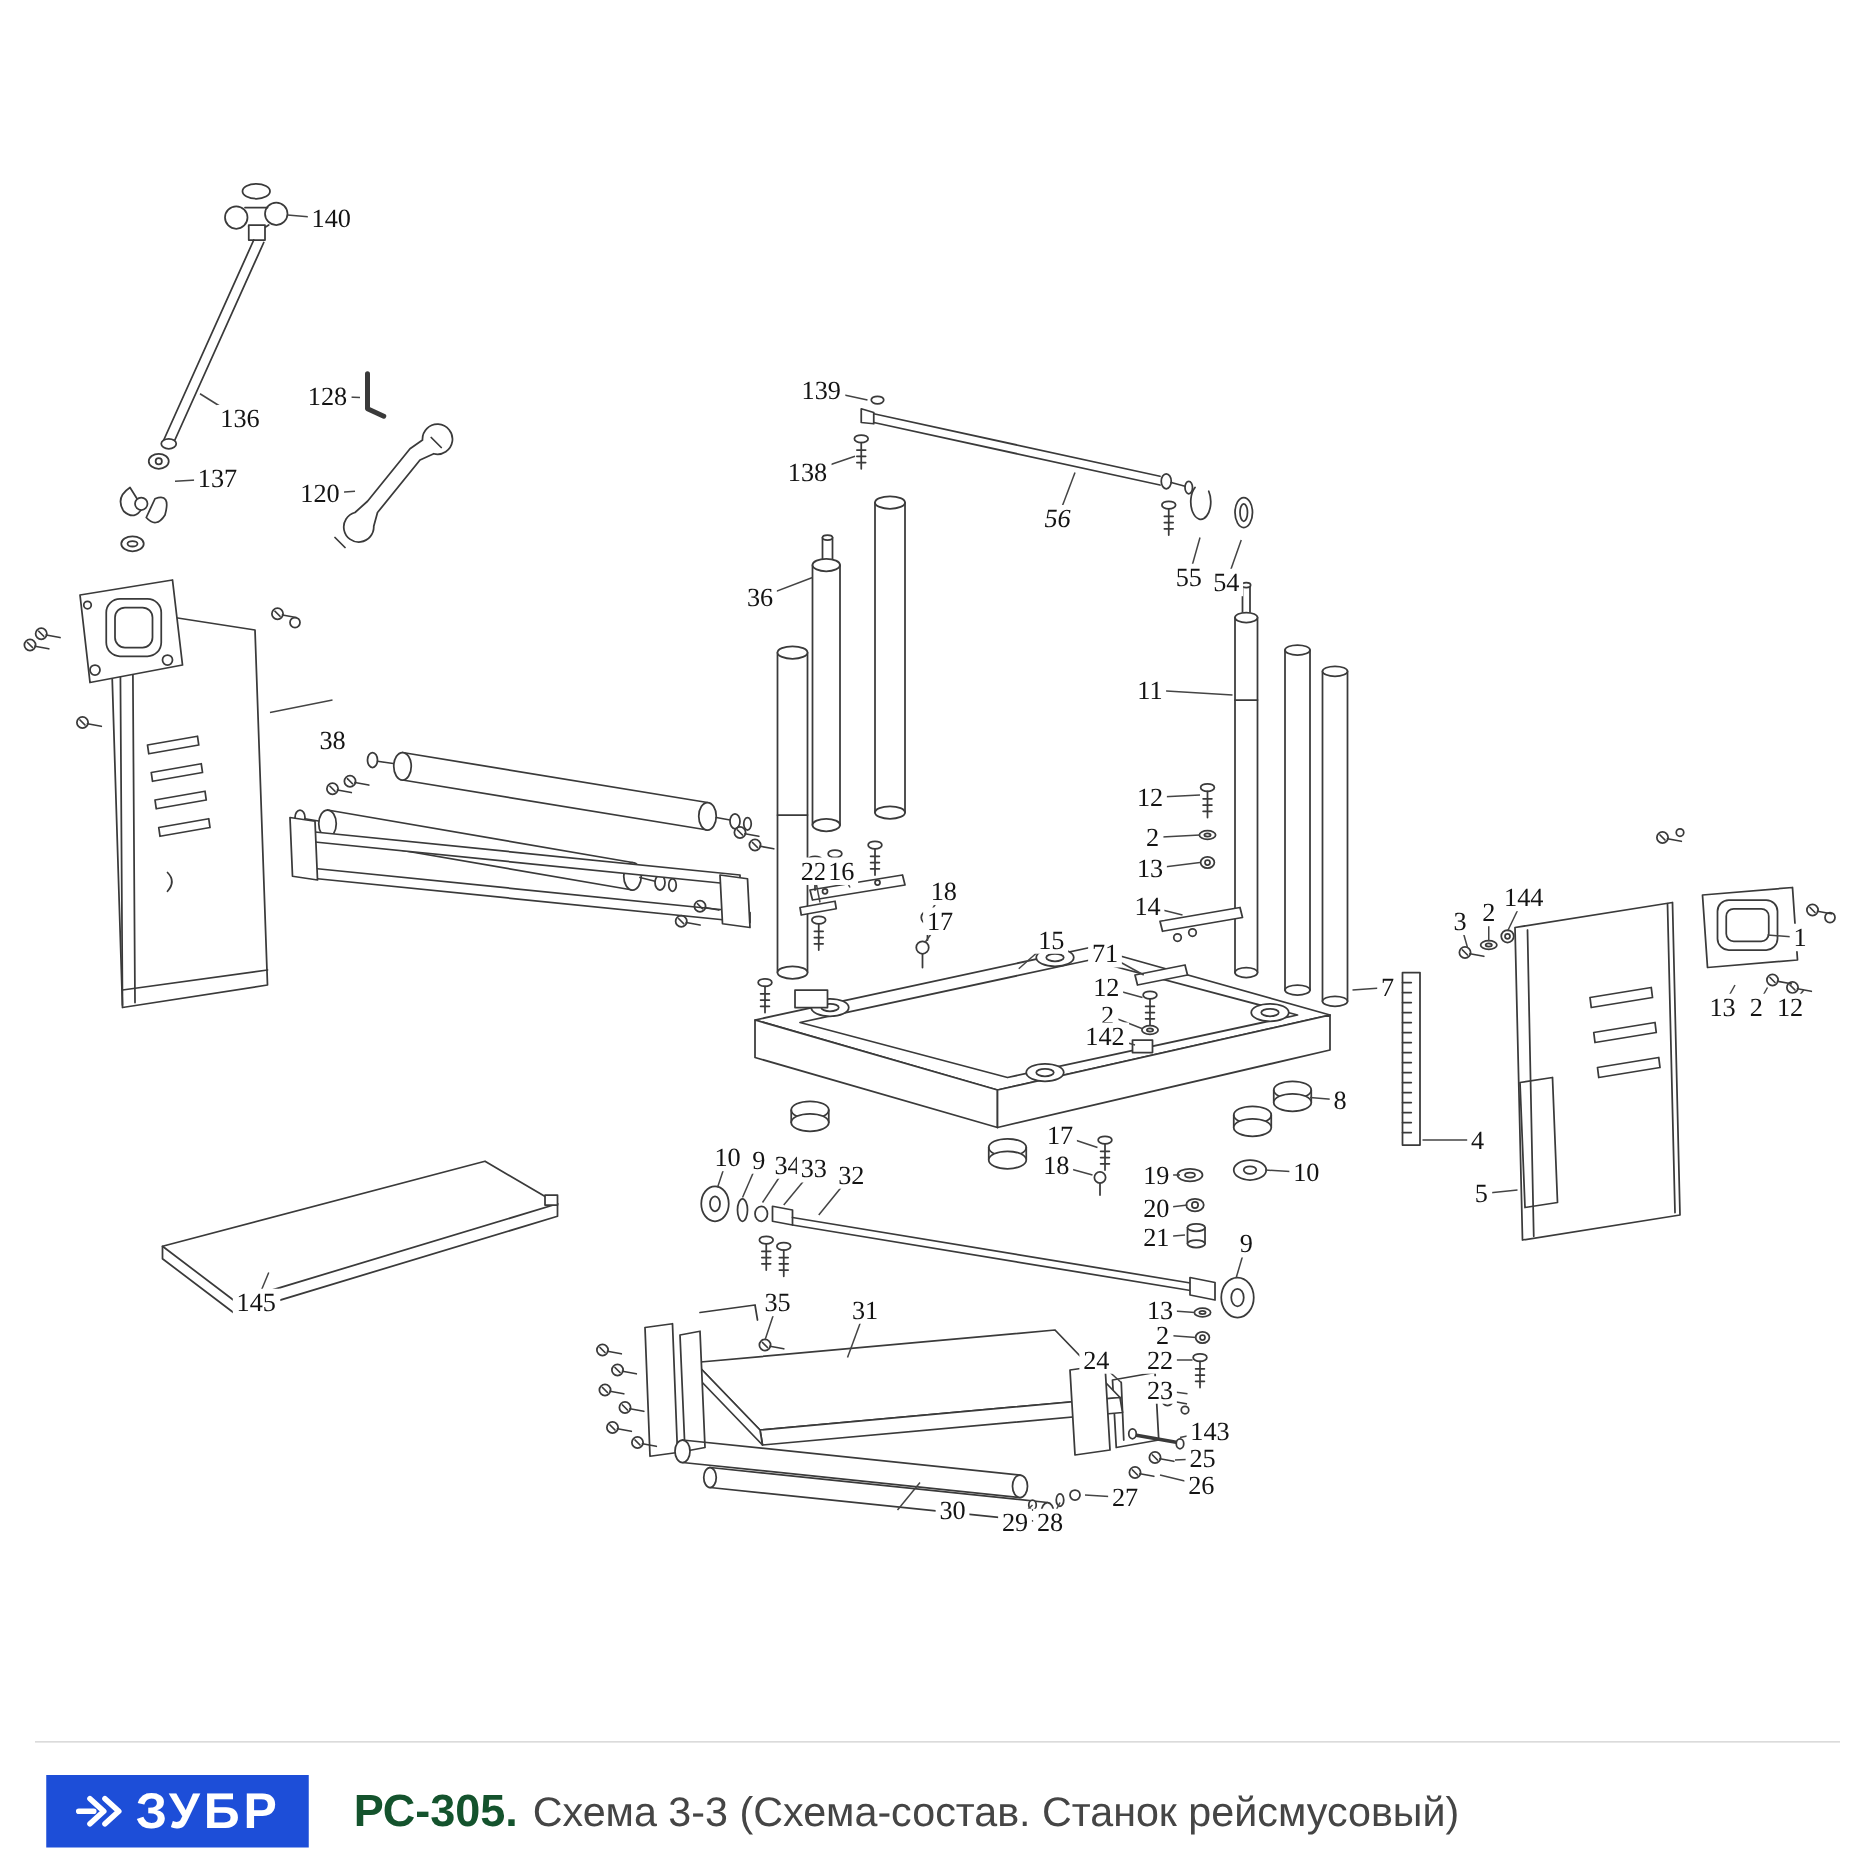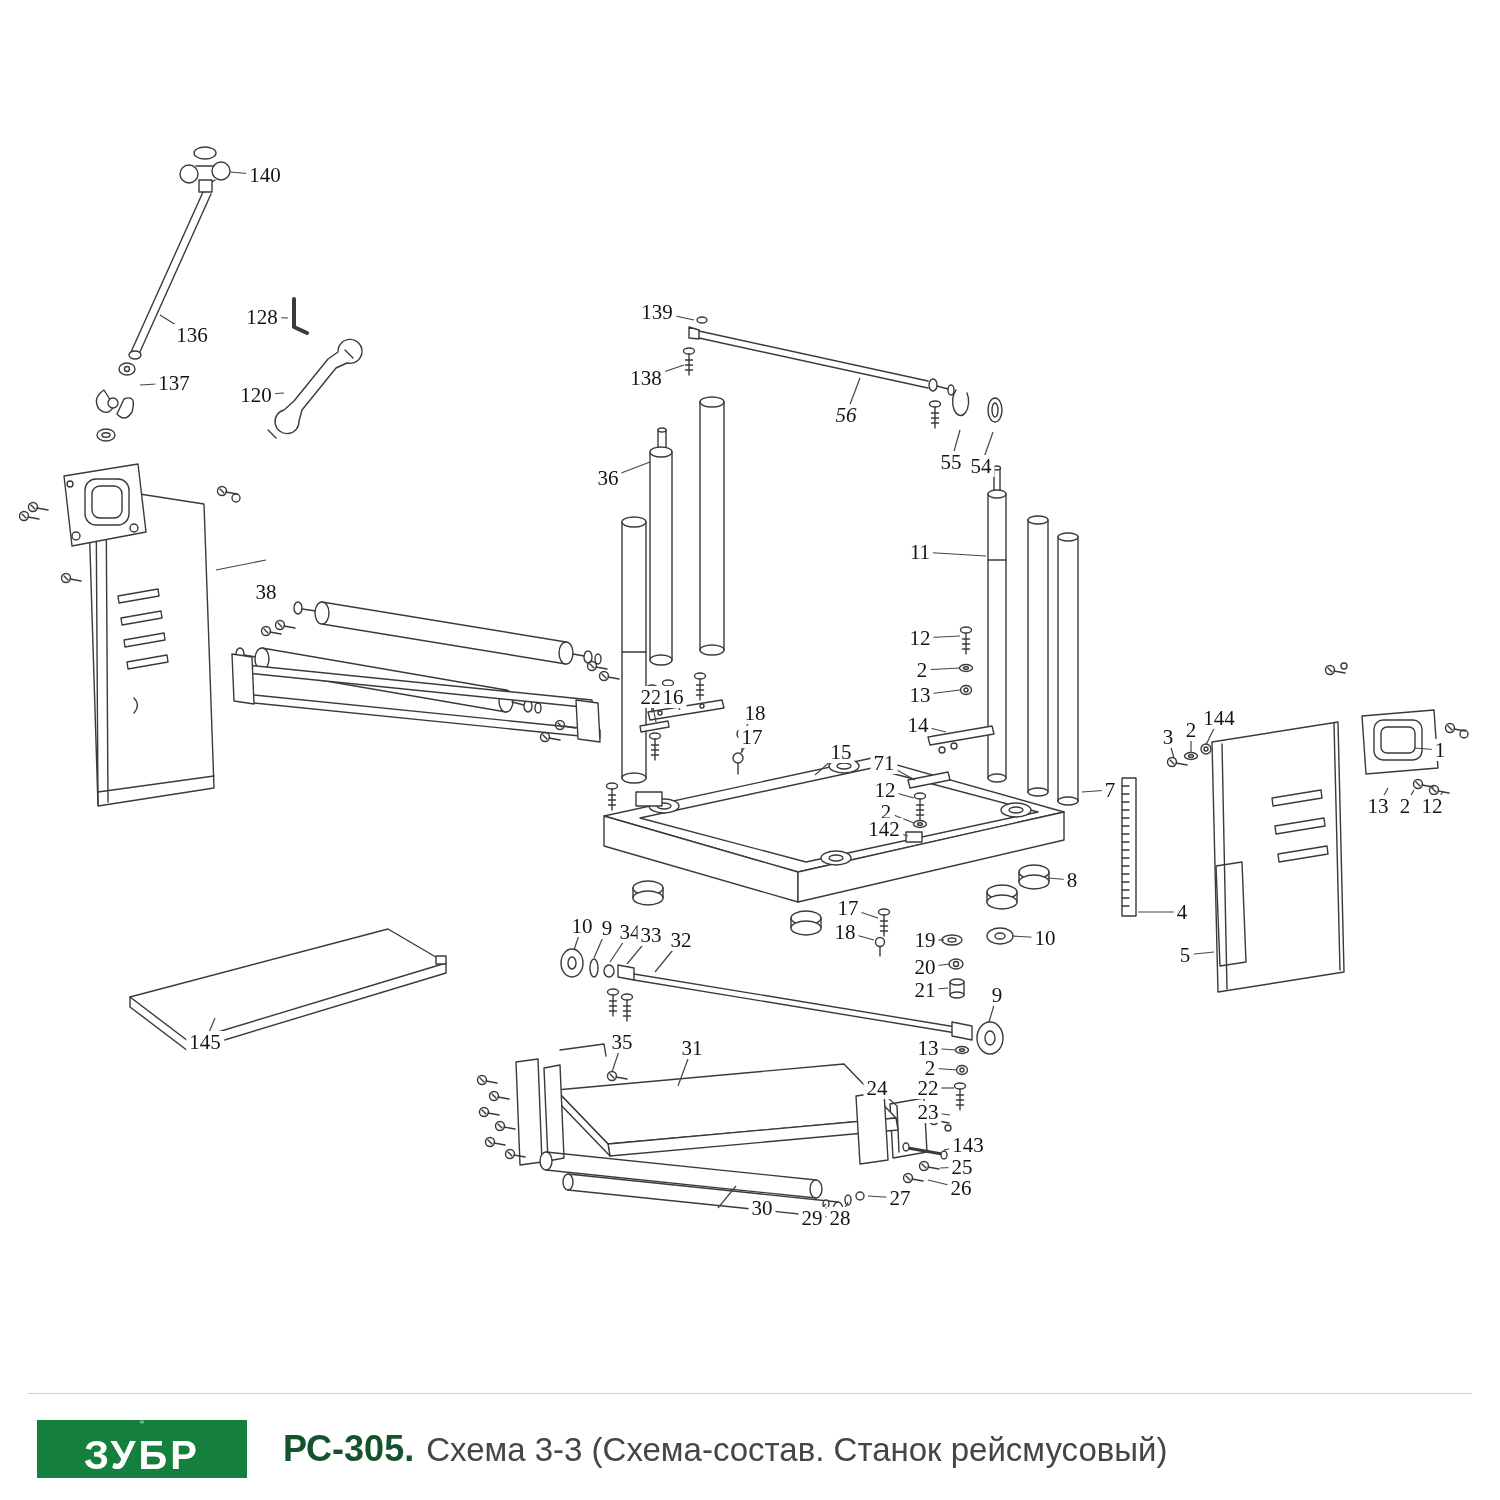--- a/index.html
+++ b/index.html
@@ -9,22 +9,22 @@
   .leader-layer{position:absolute;left:0;top:0;width:1500px;height:1500px;pointer-events:none;}
   .leader-layer line{stroke:#444;stroke-width:1.2;}
   .callout-layer{position:absolute;left:0;top:0;width:1188px;height:1500px;}
   .callout{position:absolute;transform:translate(-50%,-50%);
            font-family:"Liberation Serif","DejaVu Serif",serif;
            font-size:21px;color:#141414;background:#fff;padding:0 3px;line-height:1.05;
            white-space:nowrap;}
   
   .footer-rule{position:absolute;left:28px;right:28px;top:1393px;border-top:1px solid #cfcfcf;}
   .footer-row{position:absolute;left:37px;top:1420px;display:flex;align-items:center;gap:36px;}
-  .logo-box{width:210px;height:58px;background:#15803d;display:flex;align-items:center;
-            justify-content:center;gap:9px;flex-direction:column;}
+  .logo-box{width:210px;height:58px;background:#1d4ed8;display:flex;align-items:center;
+            justify-content:center;gap:9px;}
   .logo-text{color:#fff;font-weight:bold;font-size:40px;letter-spacing:3px;
              font-family:"Liberation Sans",sans-serif;}
   .caption{display:flex;align-items:baseline;gap:12px;}
   .caption .model{font-weight:bold;font-size:36px;color:#14532d;}
   .caption .subtitle{font-size:33px;color:#454545;}
   svg.art{display:block;}
 </style>
 </head>
 <body>
 

